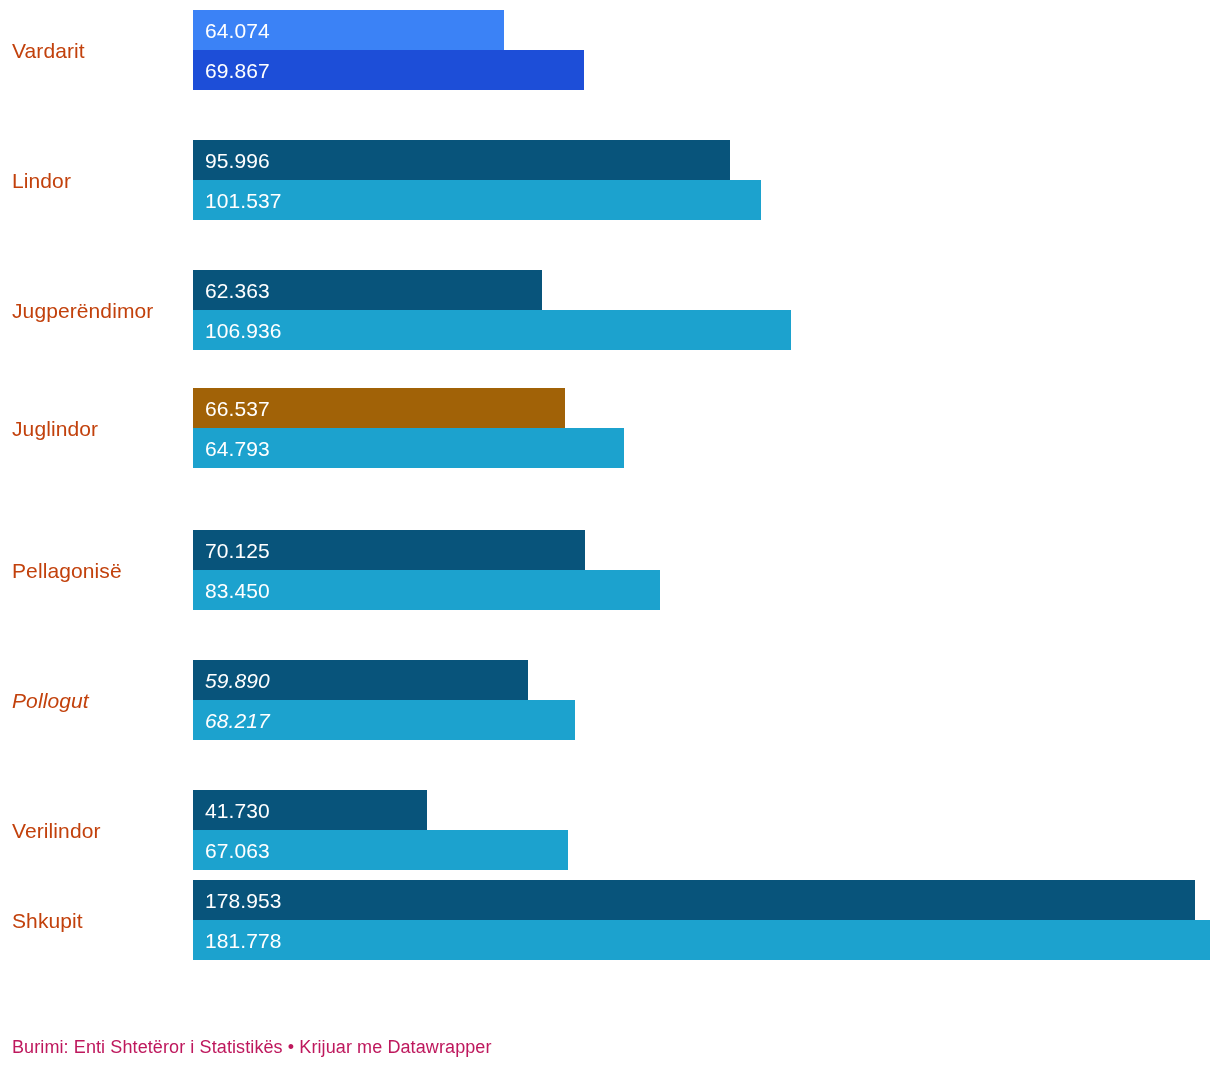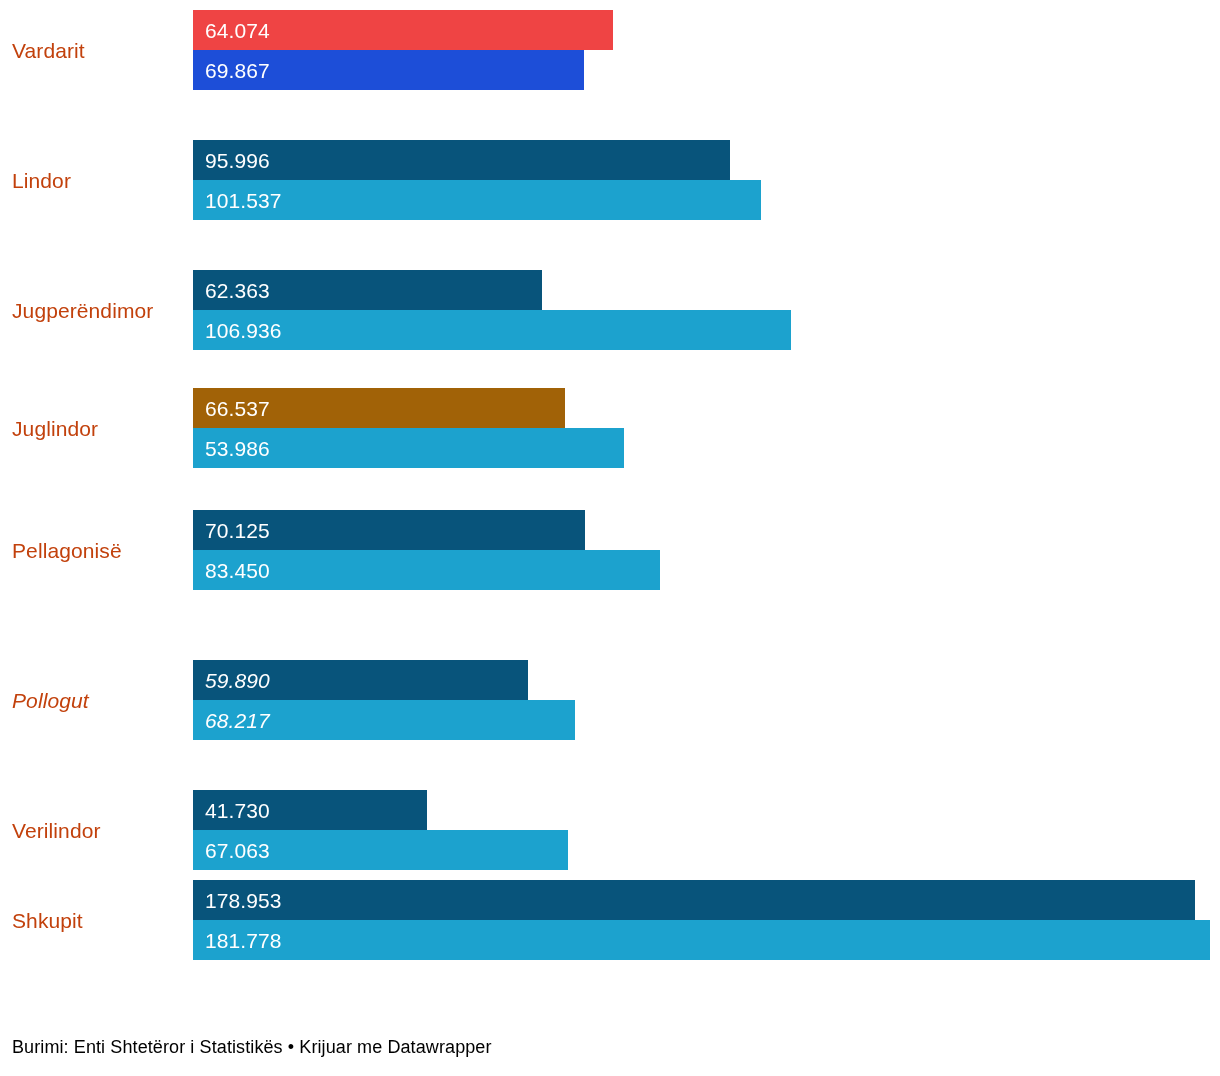--- a/index.html
+++ b/index.html
@@ -77,34 +77,34 @@
     color: #ffffff;
     white-space: nowrap;
     letter-spacing: 0.1px;
   }
   .chart-footer {
     position: absolute;
     left: 12px;
     top: 1038px;
     font-size: 18px;
     line-height: 1;
-    color: #000000;
+    color: #be185d;
     white-space: nowrap;
     letter-spacing: 0.1px;
   }
 </style>
 </head>
 <body>
 
 <div id="chart-root">
   <div class="plot-area">
       <div class="bar-row" style="top: 10px;">
         <div class="row-label">Vardarit</div>
         <div class="bars">
-          <div class="bar series-0" style="width: 420px; background: #ef4444;">
+          <div class="bar series-0" style="width: 311px; background: #3b82f6;">
             <span class="bar-value">64.074</span>
           </div>
           <div class="bar series-1" style="width: 391.027px; background: #1d4ed8;">
             <span class="bar-value">69.867</span>
           </div>
         </div>
       </div>
       <div class="bar-row" style="top: 140px;">
         <div class="row-label">Lindor</div>
         <div class="bars">
@@ -127,25 +127,25 @@
           </div>
         </div>
       </div>
       <div class="bar-row" style="top: 388px;">
         <div class="row-label">Juglindor</div>
         <div class="bars">
           <div class="bar series-0" style="width: 372.39px; background: #a16207;">
             <span class="bar-value">66.537</span>
           </div>
           <div class="bar series-1" style="width: 430.624px; background: rgb(28, 162, 206);">
-            <span class="bar-value">53.986</span>
+            <span class="bar-value">64.793</span>
           </div>
         </div>
       </div>
-      <div class="bar-row" style="top: 510px;">
+      <div class="bar-row" style="top: 530px;">
         <div class="row-label">Pellagonisë</div>
         <div class="bars">
           <div class="bar series-0" style="width: 392.471px; background: rgb(8, 84, 123);">
             <span class="bar-value">70.125</span>
           </div>
           <div class="bar series-1" style="width: 467.047px; background: rgb(28, 162, 206);">
             <span class="bar-value">83.450</span>
           </div>
         </div>
       </div>

